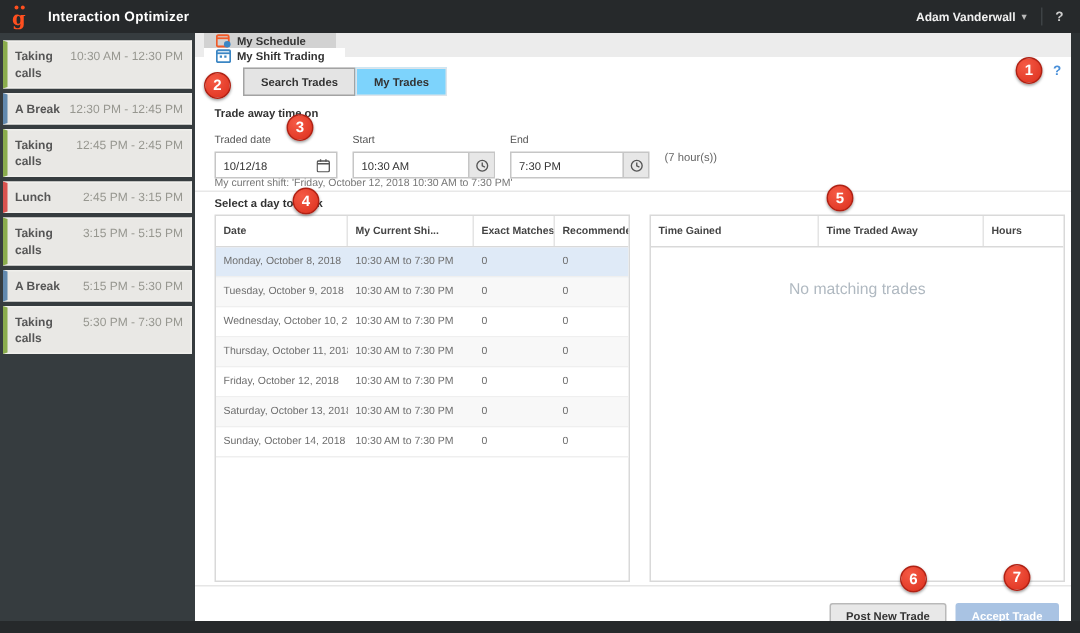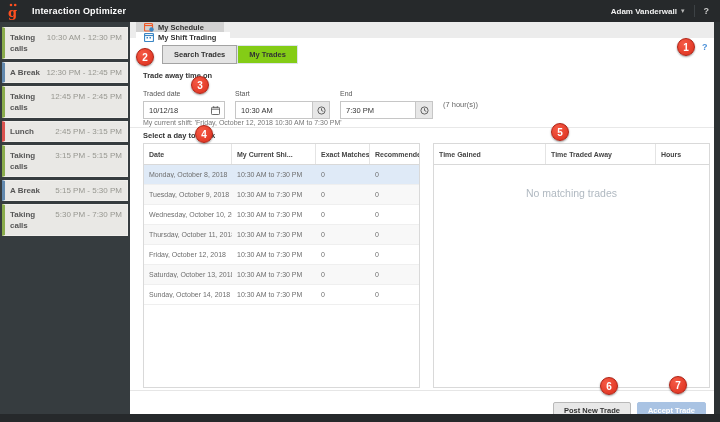--- a/index.html
+++ b/index.html
@@ -33,21 +33,21 @@
   .content { position:absolute; left:130px; top:22px; width:584px; height:392px; background:#ffffff; }
   .tabstrip { position:absolute; left:0; top:0; width:584px; height:16px;
     background:#ececec; display:flex; padding-left:6px;flex-direction:column; }
   .tab { width:88px; height:16px; display:flex; align-items:center; padding-left:8px;
     margin-right:3px; background:#d2d2d2; font-size:7.5px; font-weight:bold; color:#333; cursor:pointer; }
   .tab.active { background:#ffffff; width:94px;text-align:center; }
   .tab svg { margin-right:4px; flex:0 0 auto; }
   .subtabs { position:absolute; left:32px; top:23px; display:flex; }
   .subtab { height:19px; display:flex; align-items:center; padding:0 11px;
     font-size:7.5px; font-weight:bold; color:#333; cursor:pointer;
-    background:#84cc16; border:1px solid #dde4ea; }
+    background:#7dd3fc; border:1px solid #dde4ea; }
   .subtab.active { background:#e4e4e4; border:1px solid #a3a3a3; }
   .help-blue { position:absolute; left:572px; top:20px; color:#4a90d9;
     font-size:9px; font-weight:bold; cursor:pointer; }
   .section-title { position:absolute; font-size:7.5px; font-weight:bold; color:#333; }
   .t-trade { left:13px; top:49px; }
   .t-day { left:13px; top:109px; }
   .fg { position:absolute; top:68px; }
   .fg-date  { left:13px;  width:82px; }
   .fg-start { left:105px; width:95px; }
   .fg-end   { left:210px; width:93px; }

